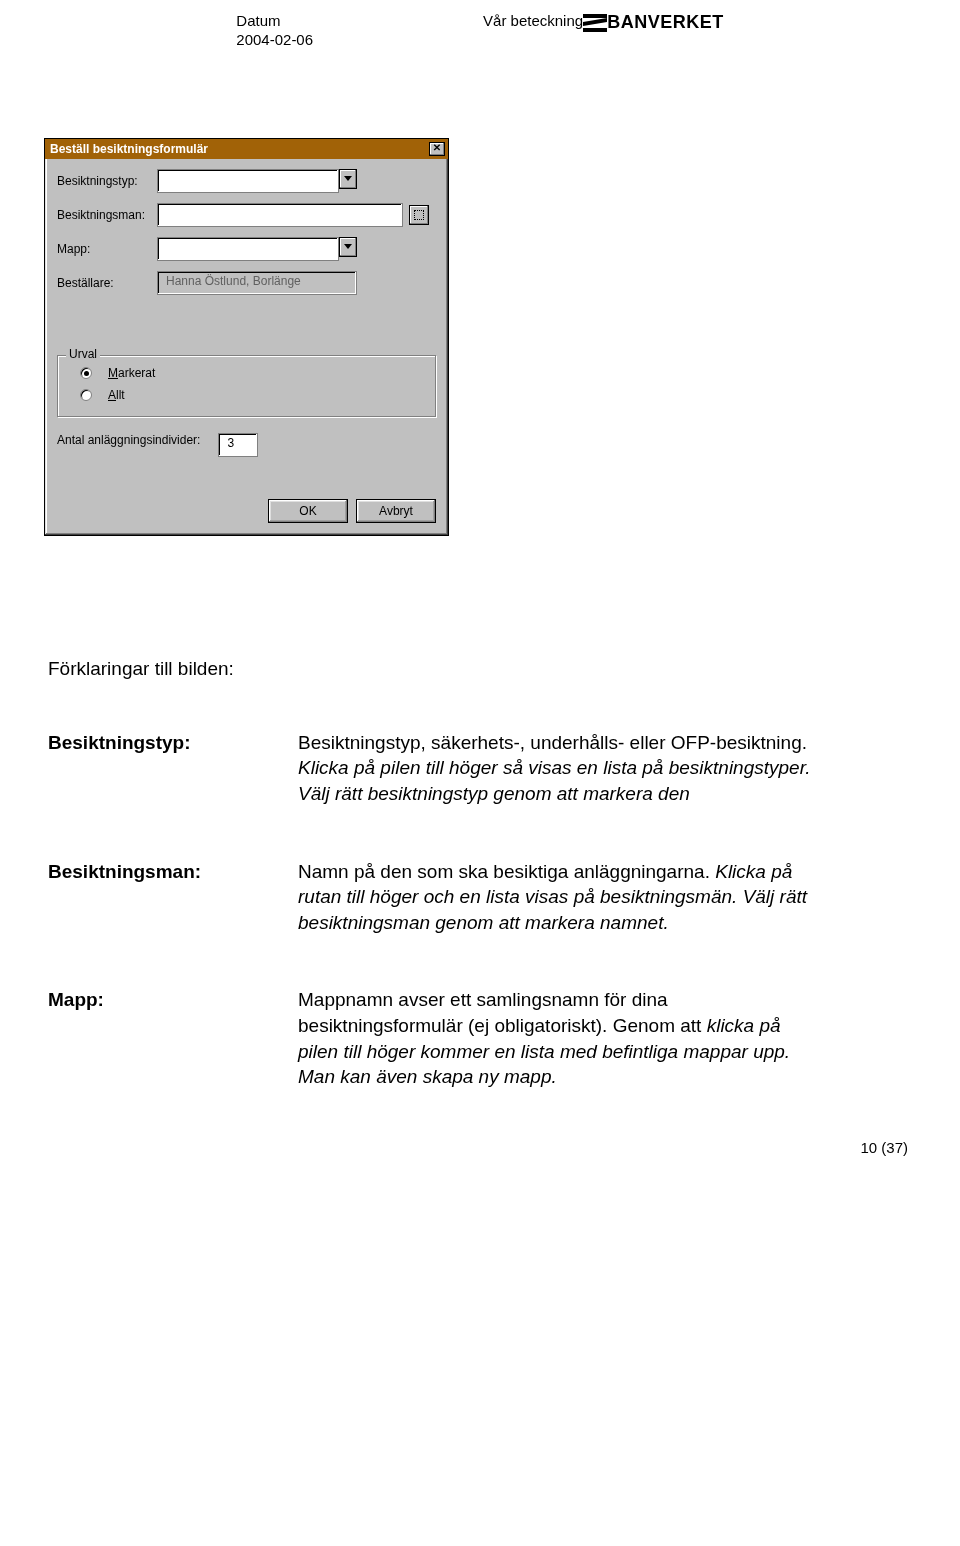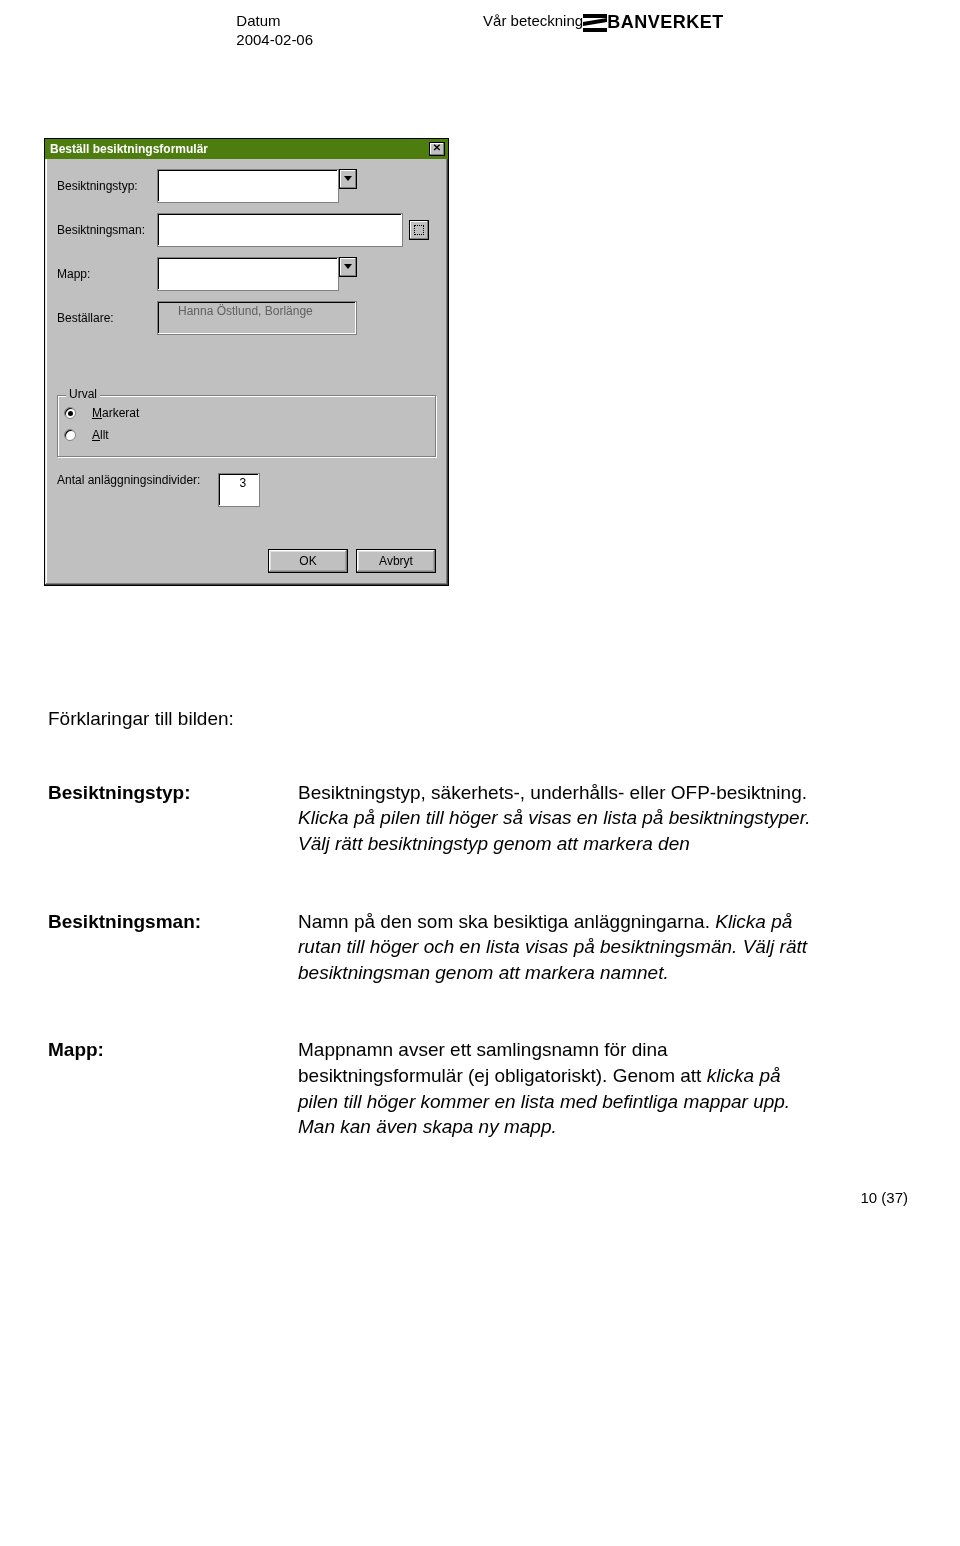--- a/index.html
+++ b/index.html
@@ -55,21 +55,21 @@
   .dialog {
     width: 405px;
     background: #c0c0c0;
     border: 1px solid #000;
     box-shadow: inset -1px -1px 0 #404040, inset 1px 1px 0 #dfdfdf, inset -2px -2px 0 #808080, inset 2px 2px 0 #ffffff;
     font-family: "MS Sans Serif", Tahoma, Arial, sans-serif;
     font-size: 12px;
     color: #000;
   }
   .titlebar {
-    background: #4d7c0f;
+    background: #a16207;
     color: #fff;
     display: flex;
     align-items: center;
     justify-content: space-between;
     padding: 2px 3px 2px 5px;
     font-weight: 700;
     font-size: 12px;
     height: 20px;
   }
   .titlebar-title { }
@@ -95,22 +95,22 @@
     margin-bottom: 10px;
   }
   .form-label {
     width: 100px;
     font-size: 12px;
   }
   .sunken {
     background: #fff;
     border: 1px solid #808080;
     box-shadow: inset -1px -1px 0 #fff, inset 1px 1px 0 #000;
-    height: 34px;
-    padding: 2px 20px;
+    height: 24px;
+    padding: 2px 8px;
     font-size: 12px;
   }
   .sunken.readonly {
     background: #c0c0c0;
     color: #606060;
   }
   .combo {
     display: flex;
     width: 200px;
   }
@@ -133,21 +133,21 @@
   }
   .dotbox {
     width: 10px; height: 10px;
     border: 1px dotted #000;
   }
 
   .groupbox {
     border: 1px solid #808080;
     box-shadow: 1px 1px 0 #fff, inset 1px 1px 0 #fff;
     margin-top: 60px;
-    padding: 10px 10px 6px 6px;
+    padding: 10px 10px 6px 22px;
     position: relative;
   }
   .groupbox-title {
     position: absolute;
     top: -9px;
     left: 8px;
     background: #c0c0c0;
     padding: 0 3px;
     font-size: 12px;
   }

